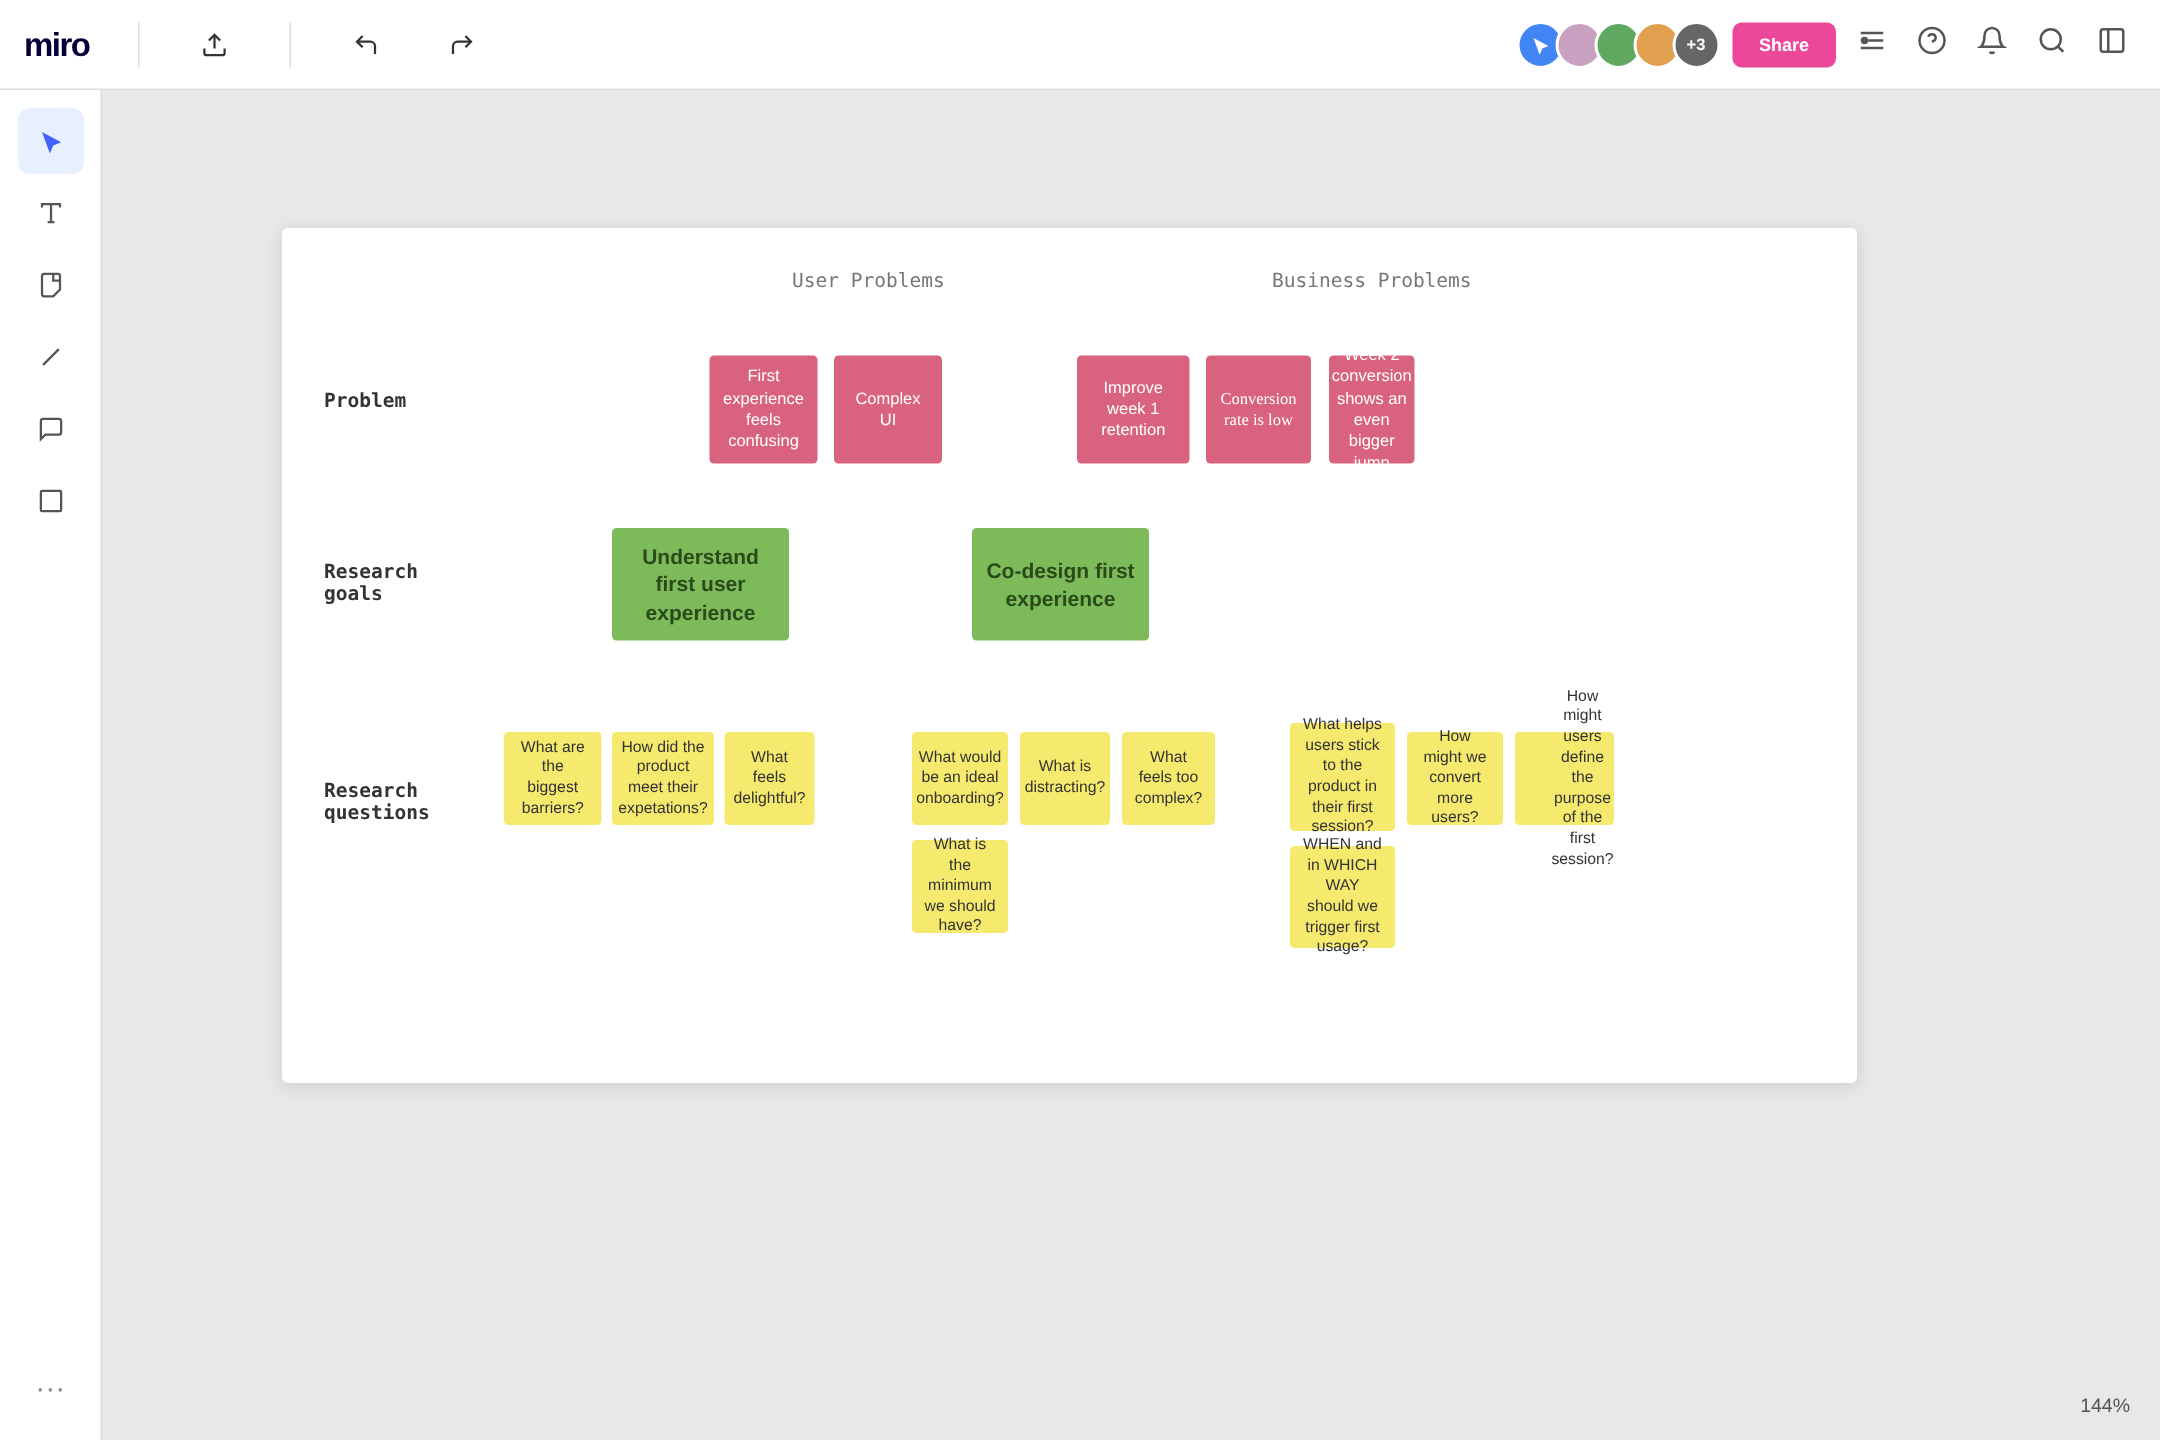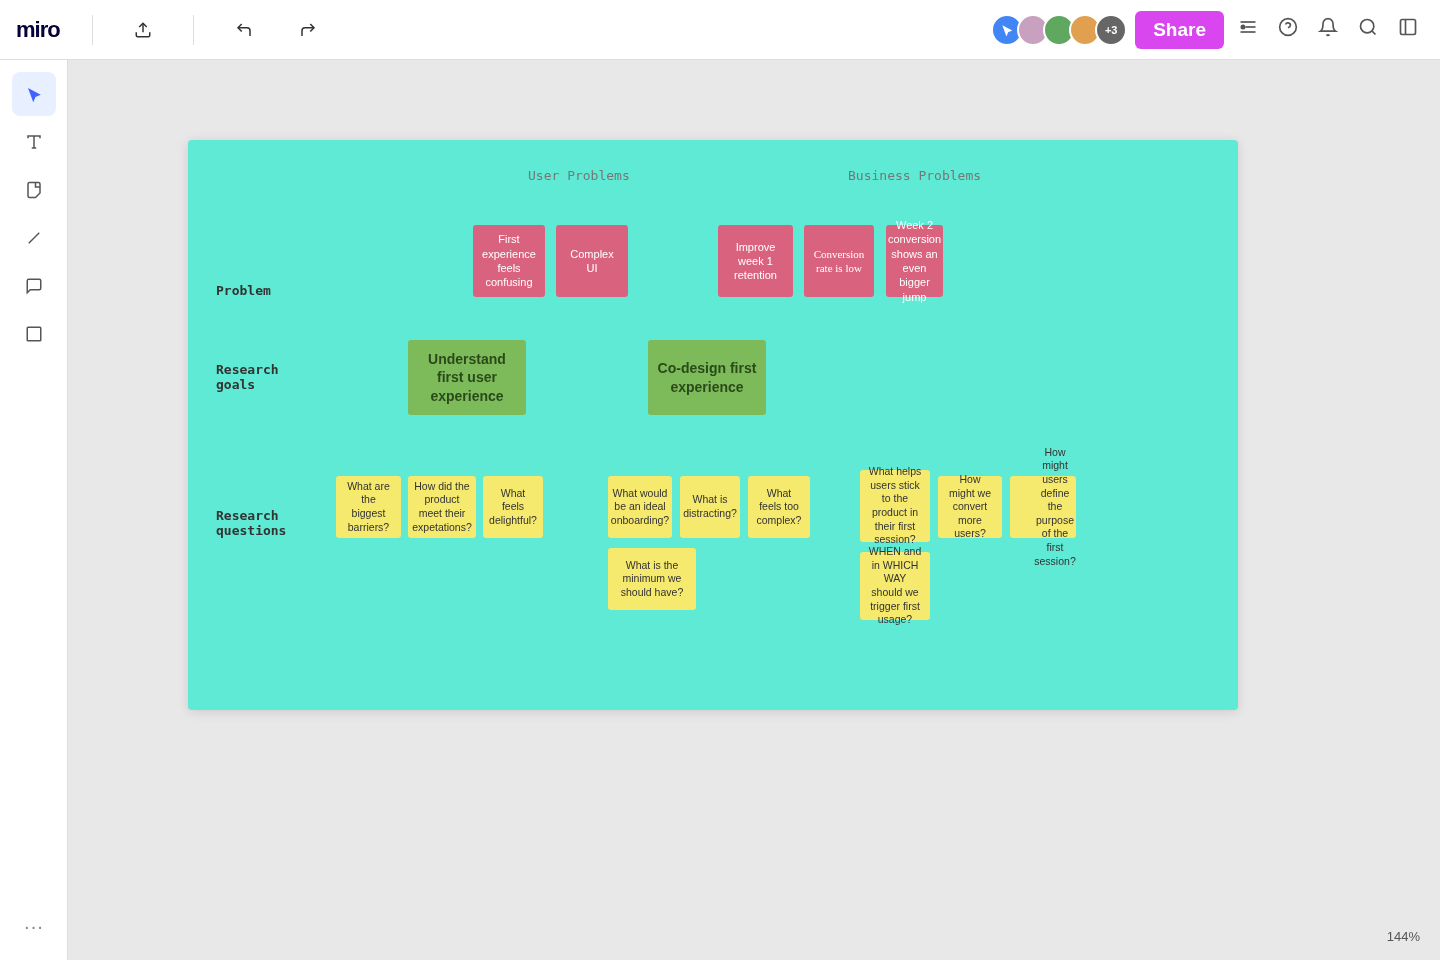--- a/index.html
+++ b/index.html
@@ -26,22 +26,22 @@
       margin-left: -6px; font-size: 11px; display: flex; align-items: center; justify-content: center;
       font-weight: 600; color: #fff;
     }
     .avatar:first-child { margin-left: 0; }
     .avatar-cursor { background: #4285f4; font-size: 16px; }
     .avatar-1 { background: #e8a0b4; overflow: hidden; }
     .avatar-2 { background: #6cbb6c; overflow: hidden; }
     .avatar-3 { background: #f0a050; overflow: hidden; }
     .avatar-more { background: #666; font-size: 11px; }
     .share-btn {
-      background: #d946ef; color: #fff; border: none; border-radius: 6px;
-      padding: 8px 18px; font-size: 19px; font-weight: 600; cursor: pointer;
+      background: #ec4899; color: #fff; border: none; border-radius: 6px;
+      padding: 8px 18px; font-size: 12px; font-weight: 600; cursor: pointer;
     }
     .topbar-icon { font-size: 20px; color: #555; cursor: pointer; padding: 6px; }
 
     
     .sidebar {
       position: absolute; left: 0; top: 60px; bottom: 0;
       width: 68px; background: #fff; border-right: 1px solid #ddd;
       display: flex; flex-direction: column; align-items: center;
       padding: 12px 0; gap: 4px; z-index: 9;
     }
@@ -52,23 +52,23 @@
     .sidebar-tool.active { background: #e8f0ff; color: #4262ff; }
 
     
     .canvas {
       position: absolute; left: 68px; top: 60px; right: 0; bottom: 0;
       background: #e8e8e8; overflow: hidden;
     }
 
     
     .board-frame {
-      position: absolute; left: 120px; top: 80px;
+      position: absolute; left: 120px; top: 92px;
       width: 1050px; height: 570px;
-      background: #5eead4; border-radius: 4px;
+      background: #ffffff; border-radius: 4px;
       box-shadow: 0 2px 12px rgba(0,0,0,0.12);
       padding: 30px 40px;
     }
 
     
     .row-label {
       position: absolute; font-size: 13px; font-weight: 600; color: #333;
       font-family: monospace; white-space: pre-line;
     }
 
@@ -220,21 +220,21 @@
 
   <div class="board-frame">
 
     <div class="col-header" style="left: 340px;">
       <span>User Problems</span>
     </div>
     <div class="col-header" style="left: 660px;">
       <span>Business Problems</span>
     </div>
 
-    <div class="row-label" style="left: 28px; top: 108px; margin-top: 35px;">Problem</div>
+    <div class="row-label" style="left: 28px; top: 108px;">Problem</div>
 
     <div class="row-label" style="left: 28px; top: 222px; white-space: pre-line;">Research
 goals</div>
 
     <div class="row-label" style="left: 28px; top: 368px; white-space: pre-line;">Research
 questions</div>
 
     <div class="sticky sticky-pink" style="left:285px; top:85px; width:72px; height:72px;">
       <span>First experience feels confusing</span>
     </div>
@@ -293,21 +293,21 @@
     </div>
 
     <div class="sticky sticky-yellow" style="left:750px; top:336px; width:64px; height:62px;">
       <span>How might we convert more users?</span>
     </div>
 
     <div class="sticky sticky-yellow" style="left:822px; top:336px; width:66px; height:62px;padding-left:32px;">
       <span>How might users define the purpose of the first session?</span>
     </div>
 
-    <div class="sticky sticky-yellow" style="left:420px; top:408px; width:88px; height:62px;">
+    <div class="sticky sticky-yellow" style="left:420px; top:408px; width:64px; height:62px;">
       <span>What is the minimum we should have?</span>
     </div>
 
     <div class="sticky sticky-yellow" style="left:672px; top:412px; width:70px; height:68px;justify-content:flex-end;">
       <span>WHEN and in WHICH WAY should we trigger first usage?</span>
     </div>
 
   </div>
 
 </div>

